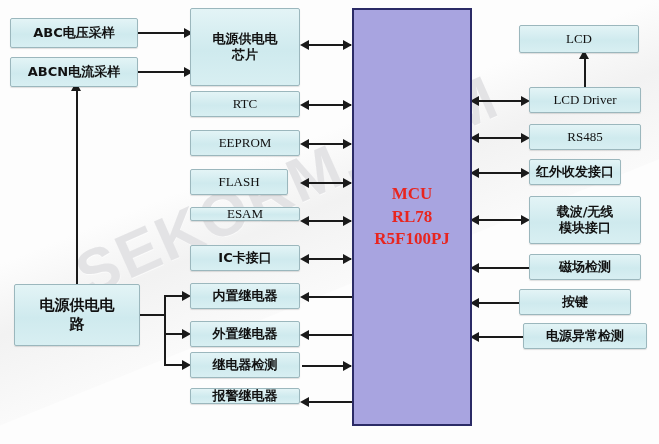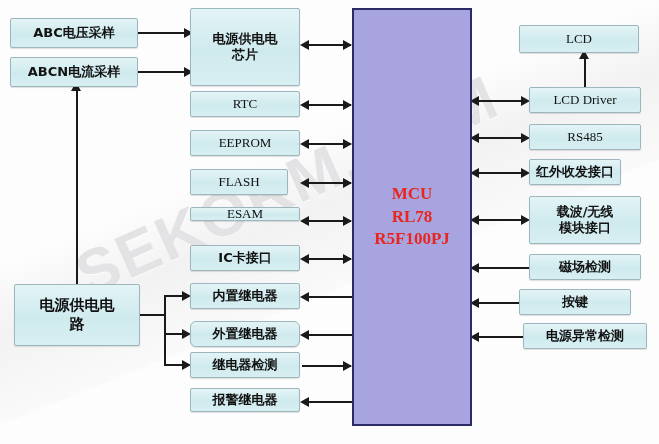--- a/index.html
+++ b/index.html
@@ -153,29 +153,29 @@
 
   <div class="box cn" style="left:190px; top:245px; width:110px; height:26px;">IC卡接口</div>
   <div class="hline" style="left:307px; top:258px; width:44px;"></div>
   <div class="arrow left" style="left:300px; top:254px;"></div>
   <div class="arrow right" style="left:343px; top:254px;"></div>
 
   <div class="box cn" style="left:190px; top:283px; width:110px; height:26px;">内置继电器</div>
   <div class="hline" style="left:307px; top:296px; width:45px;"></div>
   <div class="arrow left" style="left:300px; top:292px;"></div>
 
-  <div class="box cn" style="left:190px; top:321px; width:110px; height:26px;border-radius:6px;">外置继电器</div>
+  <div class="box cn" style="left:190px; top:321px; width:110px; height:26px;">外置继电器</div>
   <div class="hline" style="left:307px; top:334px; width:45px;"></div>
   <div class="arrow left" style="left:300px; top:330px;"></div>
 
   <div class="box cn" style="left:190px; top:352px; width:110px; height:26px;">继电器检测</div>
   <div class="hline" style="left:302px; top:365px; width:49px;"></div>
   <div class="arrow right" style="left:343px; top:361px;"></div>
 
-  <div class="box cn" style="left:190px; top:388px; width:110px; height:24px;">报警继电器</div>
+  <div class="box cn" style="left:190px; top:388px; width:110px; height:16px;">报警继电器</div>
   <div class="hline" style="left:307px; top:401px; width:45px;"></div>
   <div class="arrow left" style="left:300px; top:397px;"></div>
 
   <div class="box cn two-line" style="left:14px; top:284px; width:126px; height:62px; flex-direction:column; font-size:15px;">
     <span>电源供电电</span>
     <span>路</span>
   </div>
 
   <div class="vline" style="left:76px; top:87px; height:198px;"></div>
   <div class="arrow up" style="left:71px; top:82px;"></div>

